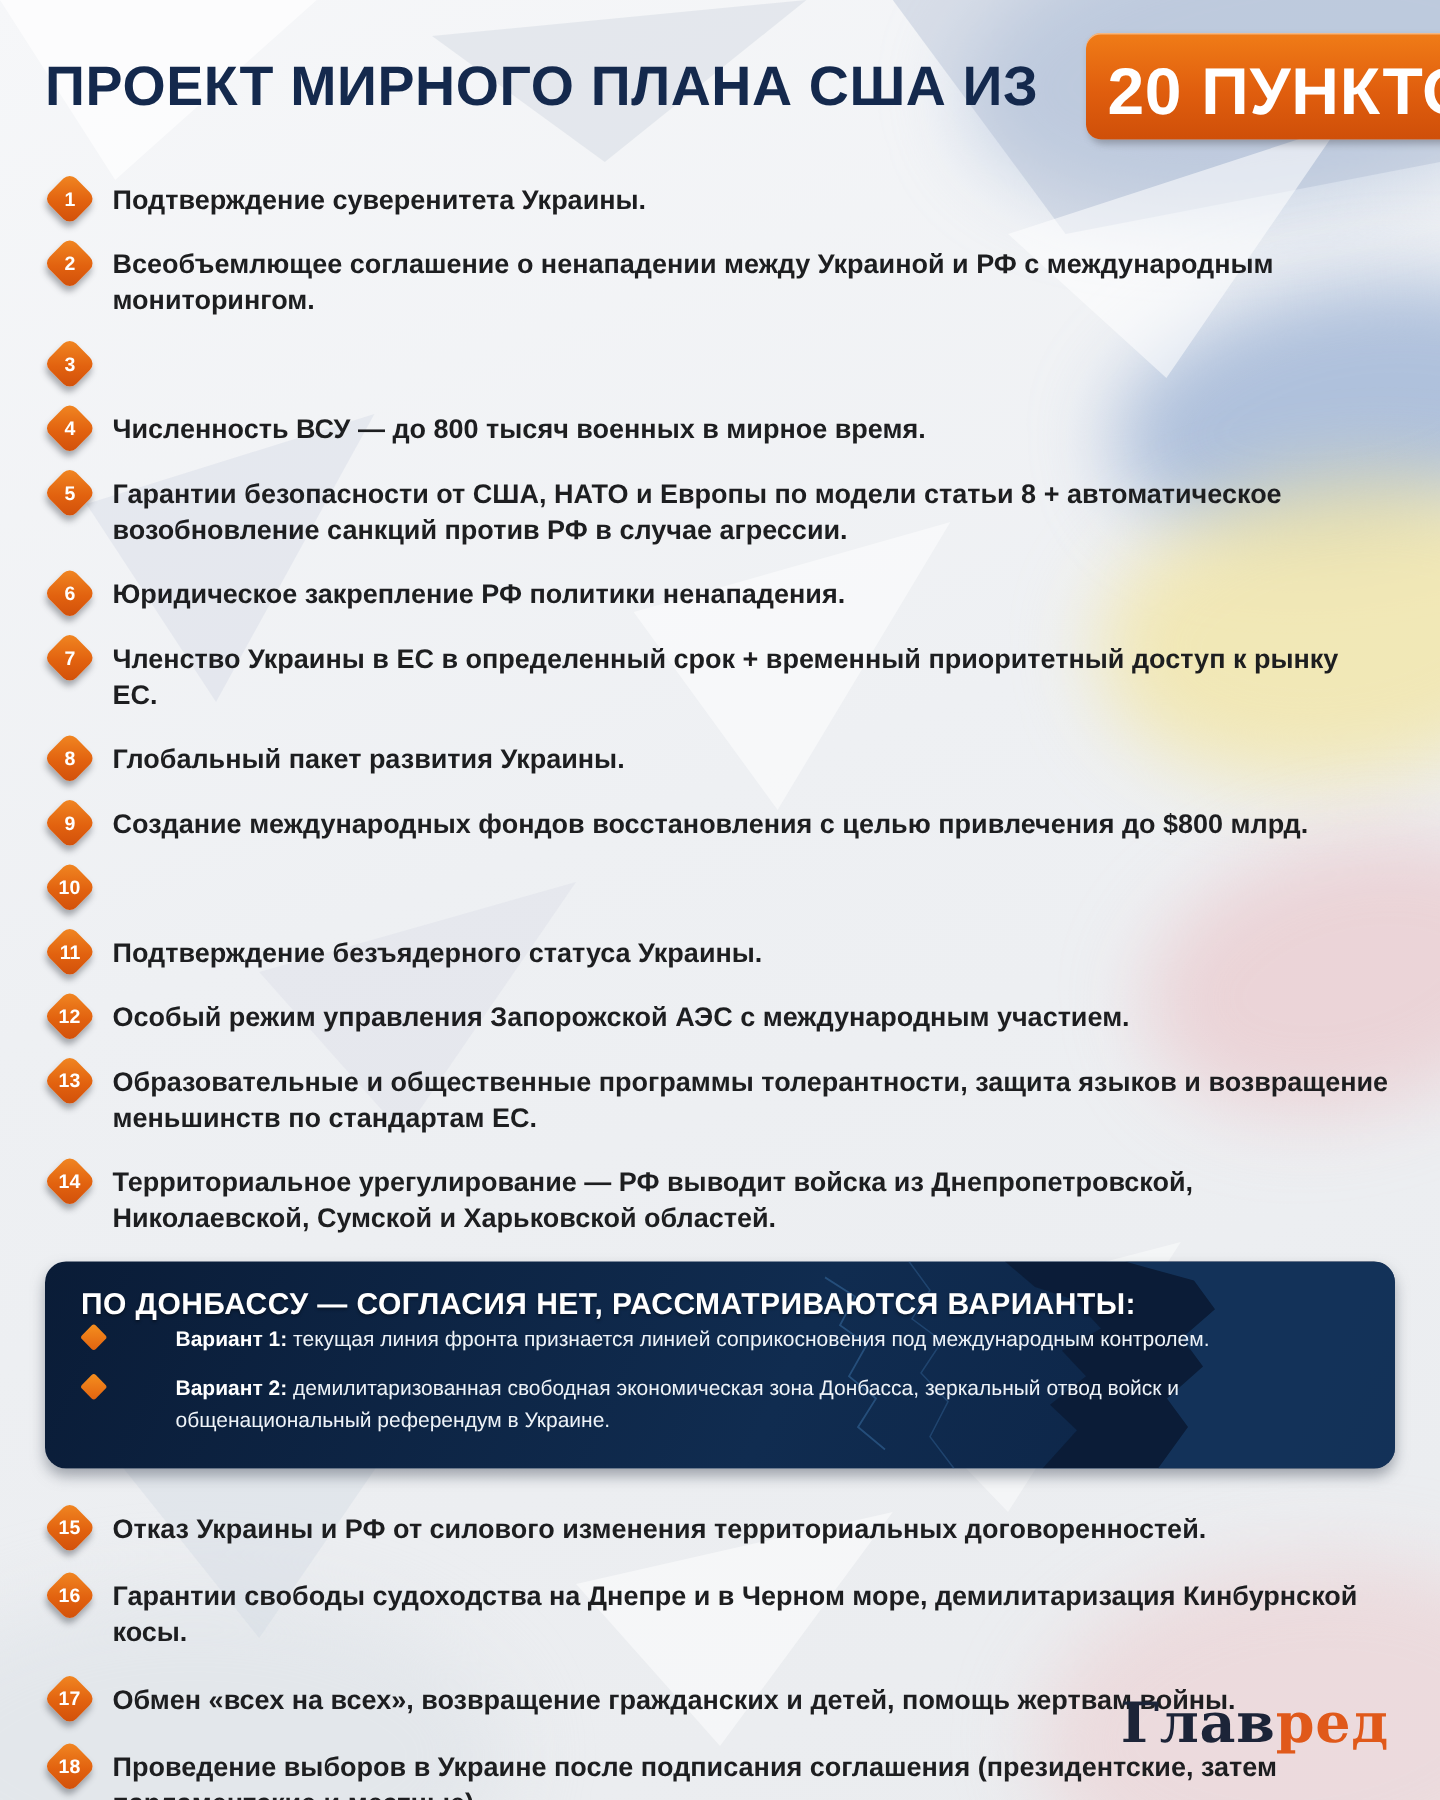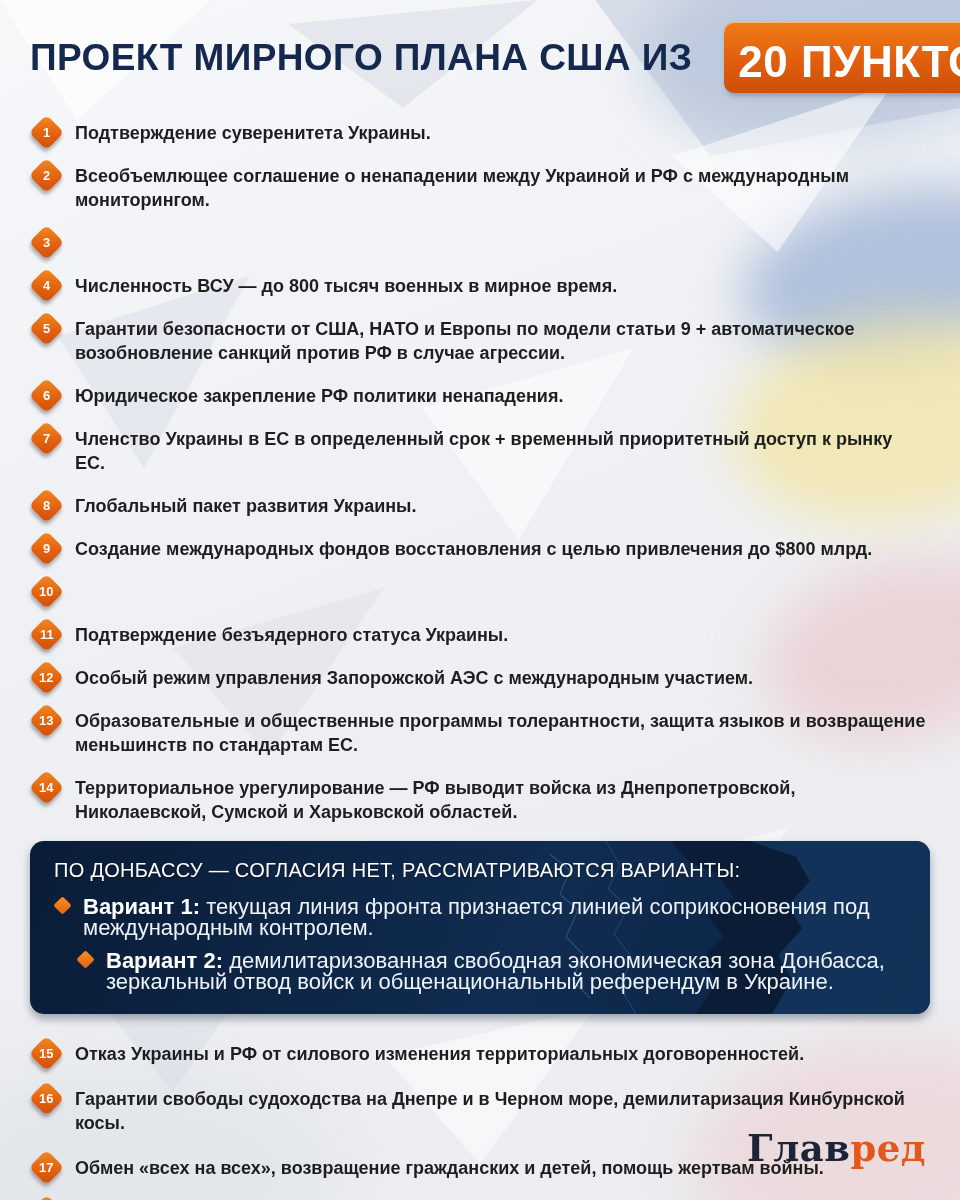--- a/index.html
+++ b/index.html
@@ -65,31 +65,31 @@
   
   .donbas-box{
     position:relative; margin:6px 2px 26px 2px; border-radius:14px;
     background:linear-gradient(115deg,#0a1c37 0%,#102c50 55%,#0c2345 100%);
     padding:18px 24px 20px 24px; overflow:hidden;
     box-shadow:0 5px 9px rgba(95,102,115,.55);
   }
   .donbas-map{position:absolute; top:0; right:0; width:420px; height:100%; opacity:.9;}
   .donbas-content{position:relative; z-index:2;}
   .donbas-header{
-    color:#ffffff; font-size:20px; font-weight:normal; letter-spacing:.3px; margin-bottom:14px;
+    color:#ffffff; font-size:20px; font-weight:bold; letter-spacing:.3px; 
     text-shadow:0 1px 2px rgba(0,0,0,.4);
   }
   .variant{display:flex; align-items:flex-start; margin-bottom:12px;}
   .variant:last-child{margin-bottom:2px;justify-content:flex-end;}
   .var-marker{
     flex:0 0 auto; width:13px; height:13px; margin:3px 14px 0 2px;
     transform:rotate(45deg); border-radius:2px;
     background:linear-gradient(135deg,#f5901f,#e2620f);
   }
-  .var-text{font-size:22px; line-height:21px; color:#eef3f8; max-width:800px;}
+  .var-text{font-size:14px; line-height:21px; color:#eef3f8; max-width:800px;margin-left:34px;}
   .var-label{font-weight:bold; color:#ffffff;}
 
   
   .logo{
     position:absolute; right:34px; bottom:30px; z-index:2;
     font-family:"DejaVu Serif", serif; font-weight:bold; font-size:37px; letter-spacing:.5px;
   }
   .logo-dark{color:#1c2438;}
   .logo-orange{color:#e0591a;}
 </style>
@@ -150,21 +150,21 @@
           <div class="pt-marker">
             <span>4</span>
           </div>
           <div class="pt-text">Численность ВСУ — до 800 тысяч военных в мирное время.</div>
         </div>
 
         <div class="point">
           <div class="pt-marker">
             <span>5</span>
           </div>
-          <div class="pt-text">Гарантии безопасности от США, НАТО и Европы по модели статьи 9 + автоматическое возобновление санкций против РФ в случае агрессии.</div>
+          <div class="pt-text">Гарантии безопасности от США, НАТО и Европы по модели статьи 8 + автоматическое возобновление санкций против РФ в случае агрессии.</div>
         </div>
 
         <div class="point">
           <div class="pt-marker">
             <span>6</span>
           </div>
           <div class="pt-text">Юридическое закрепление РФ политики ненападения.</div>
         </div>
 
         <div class="point">

